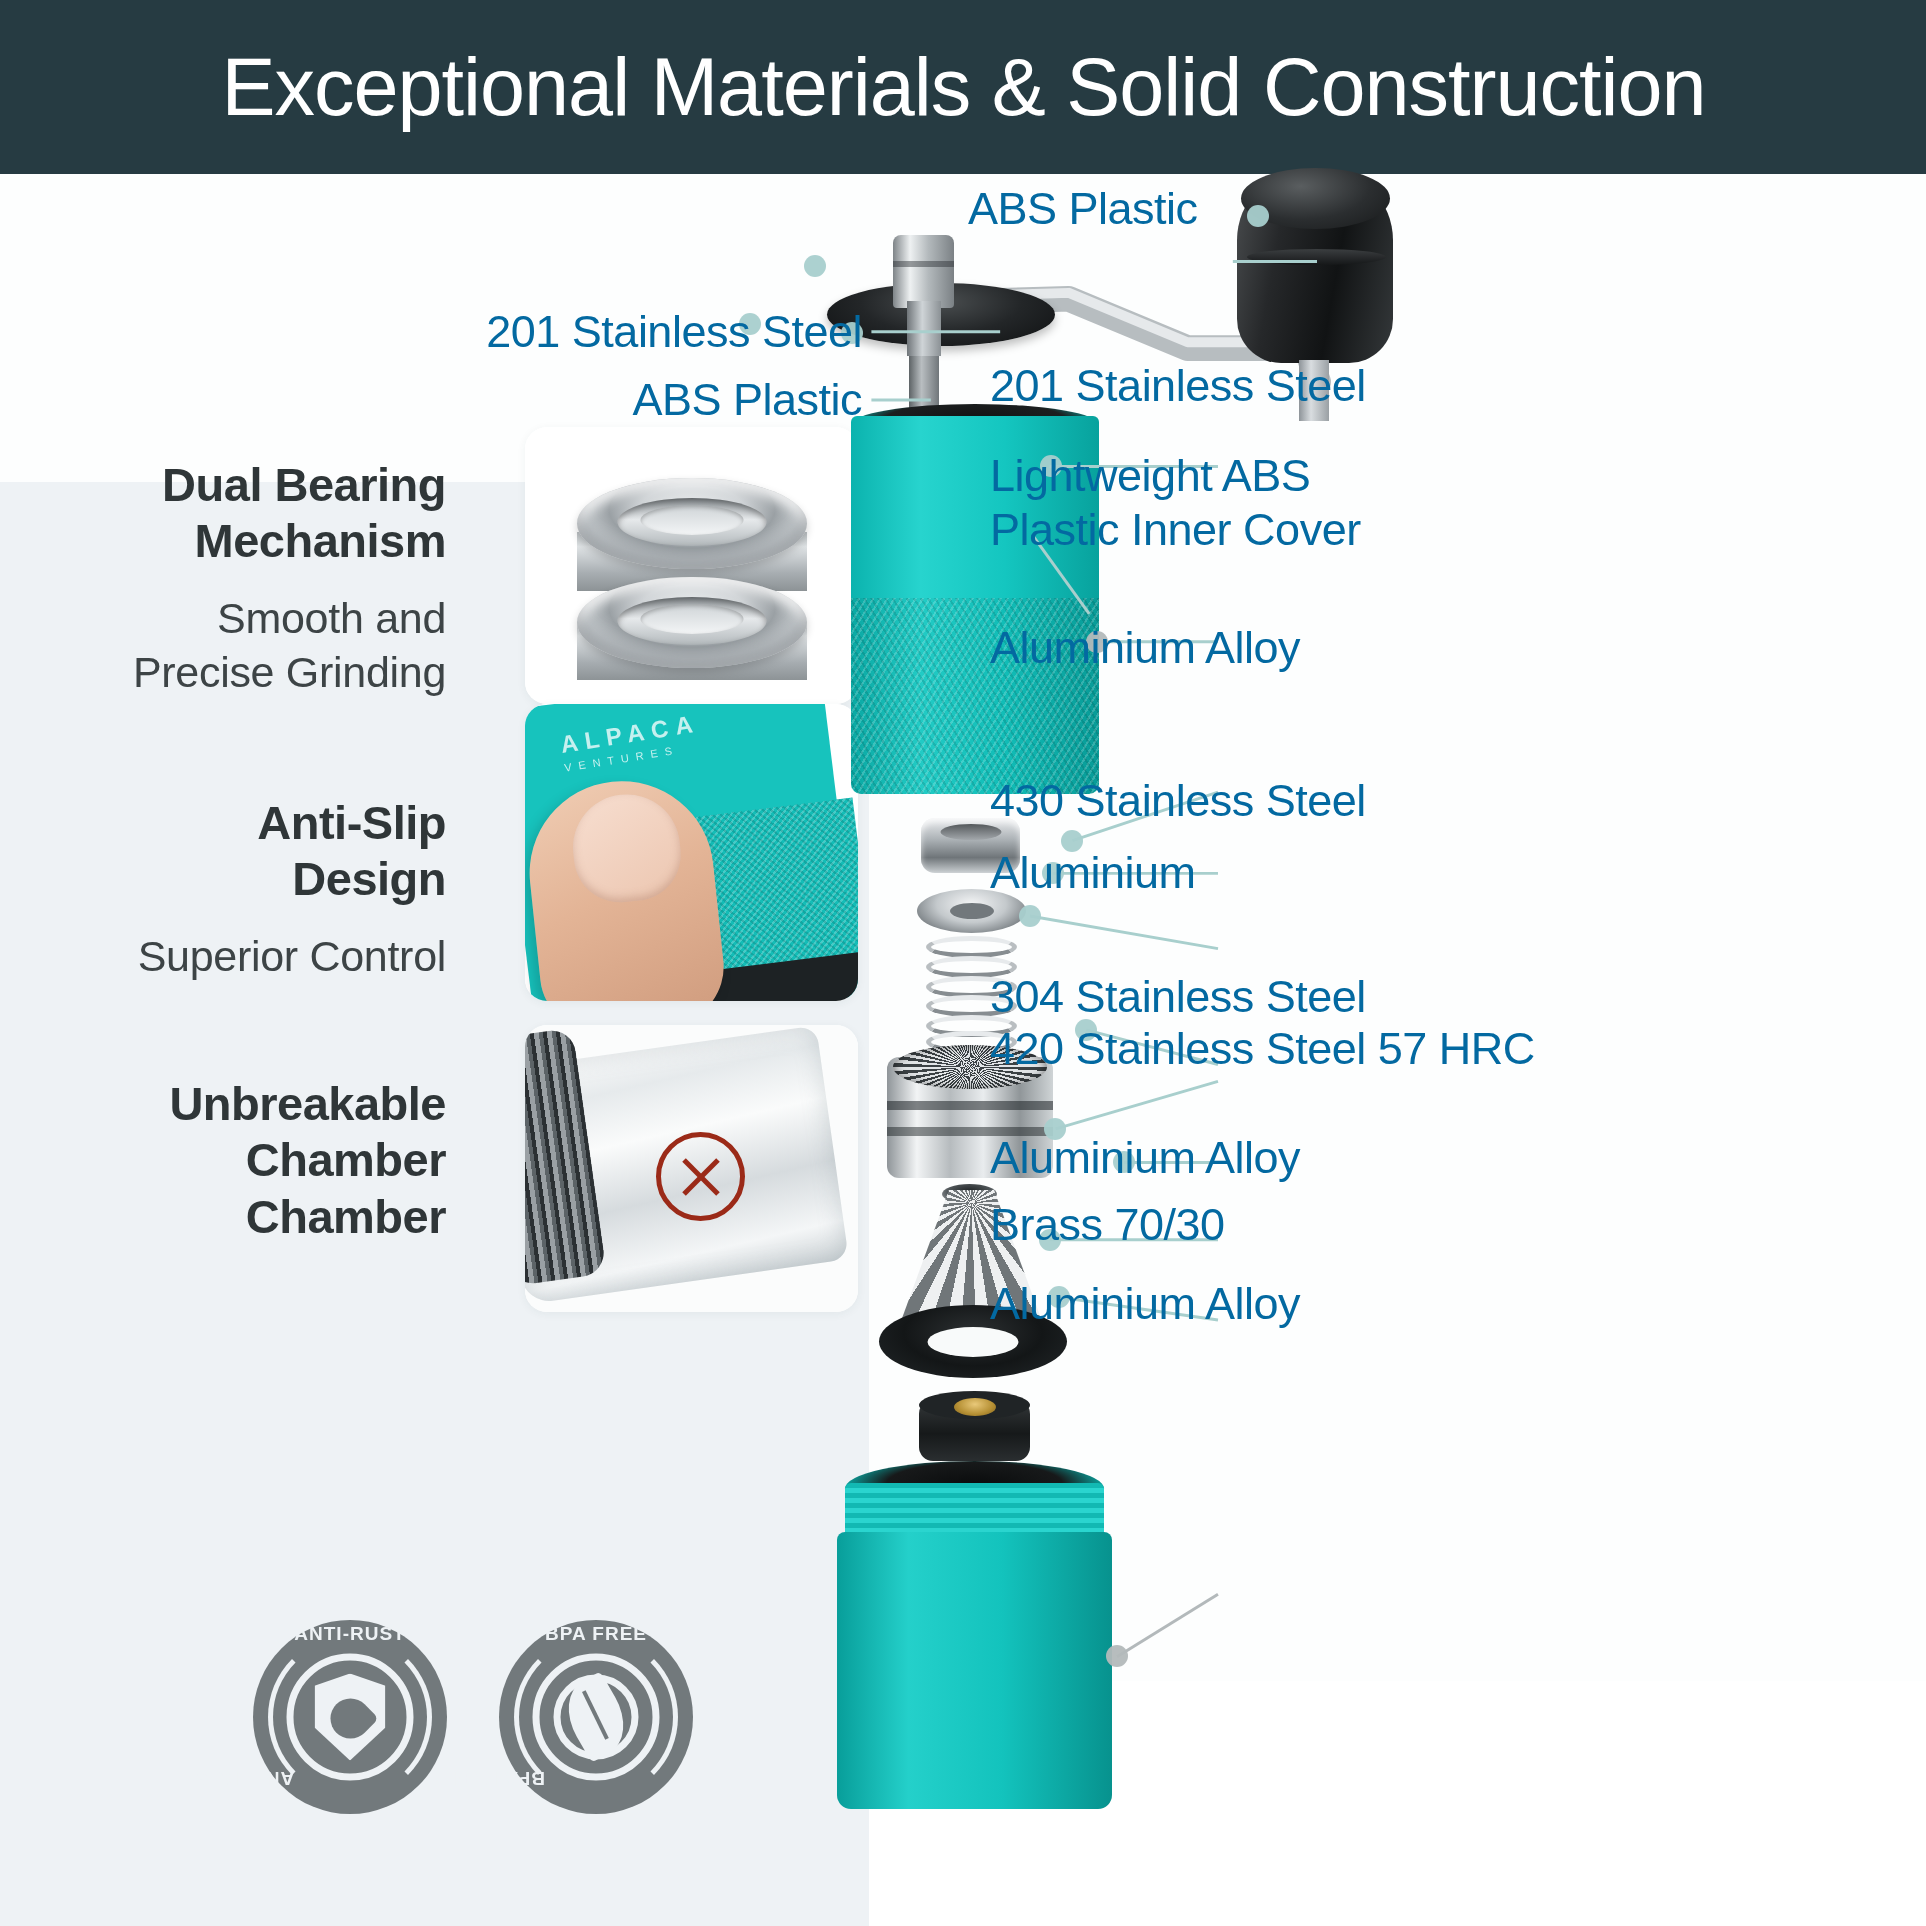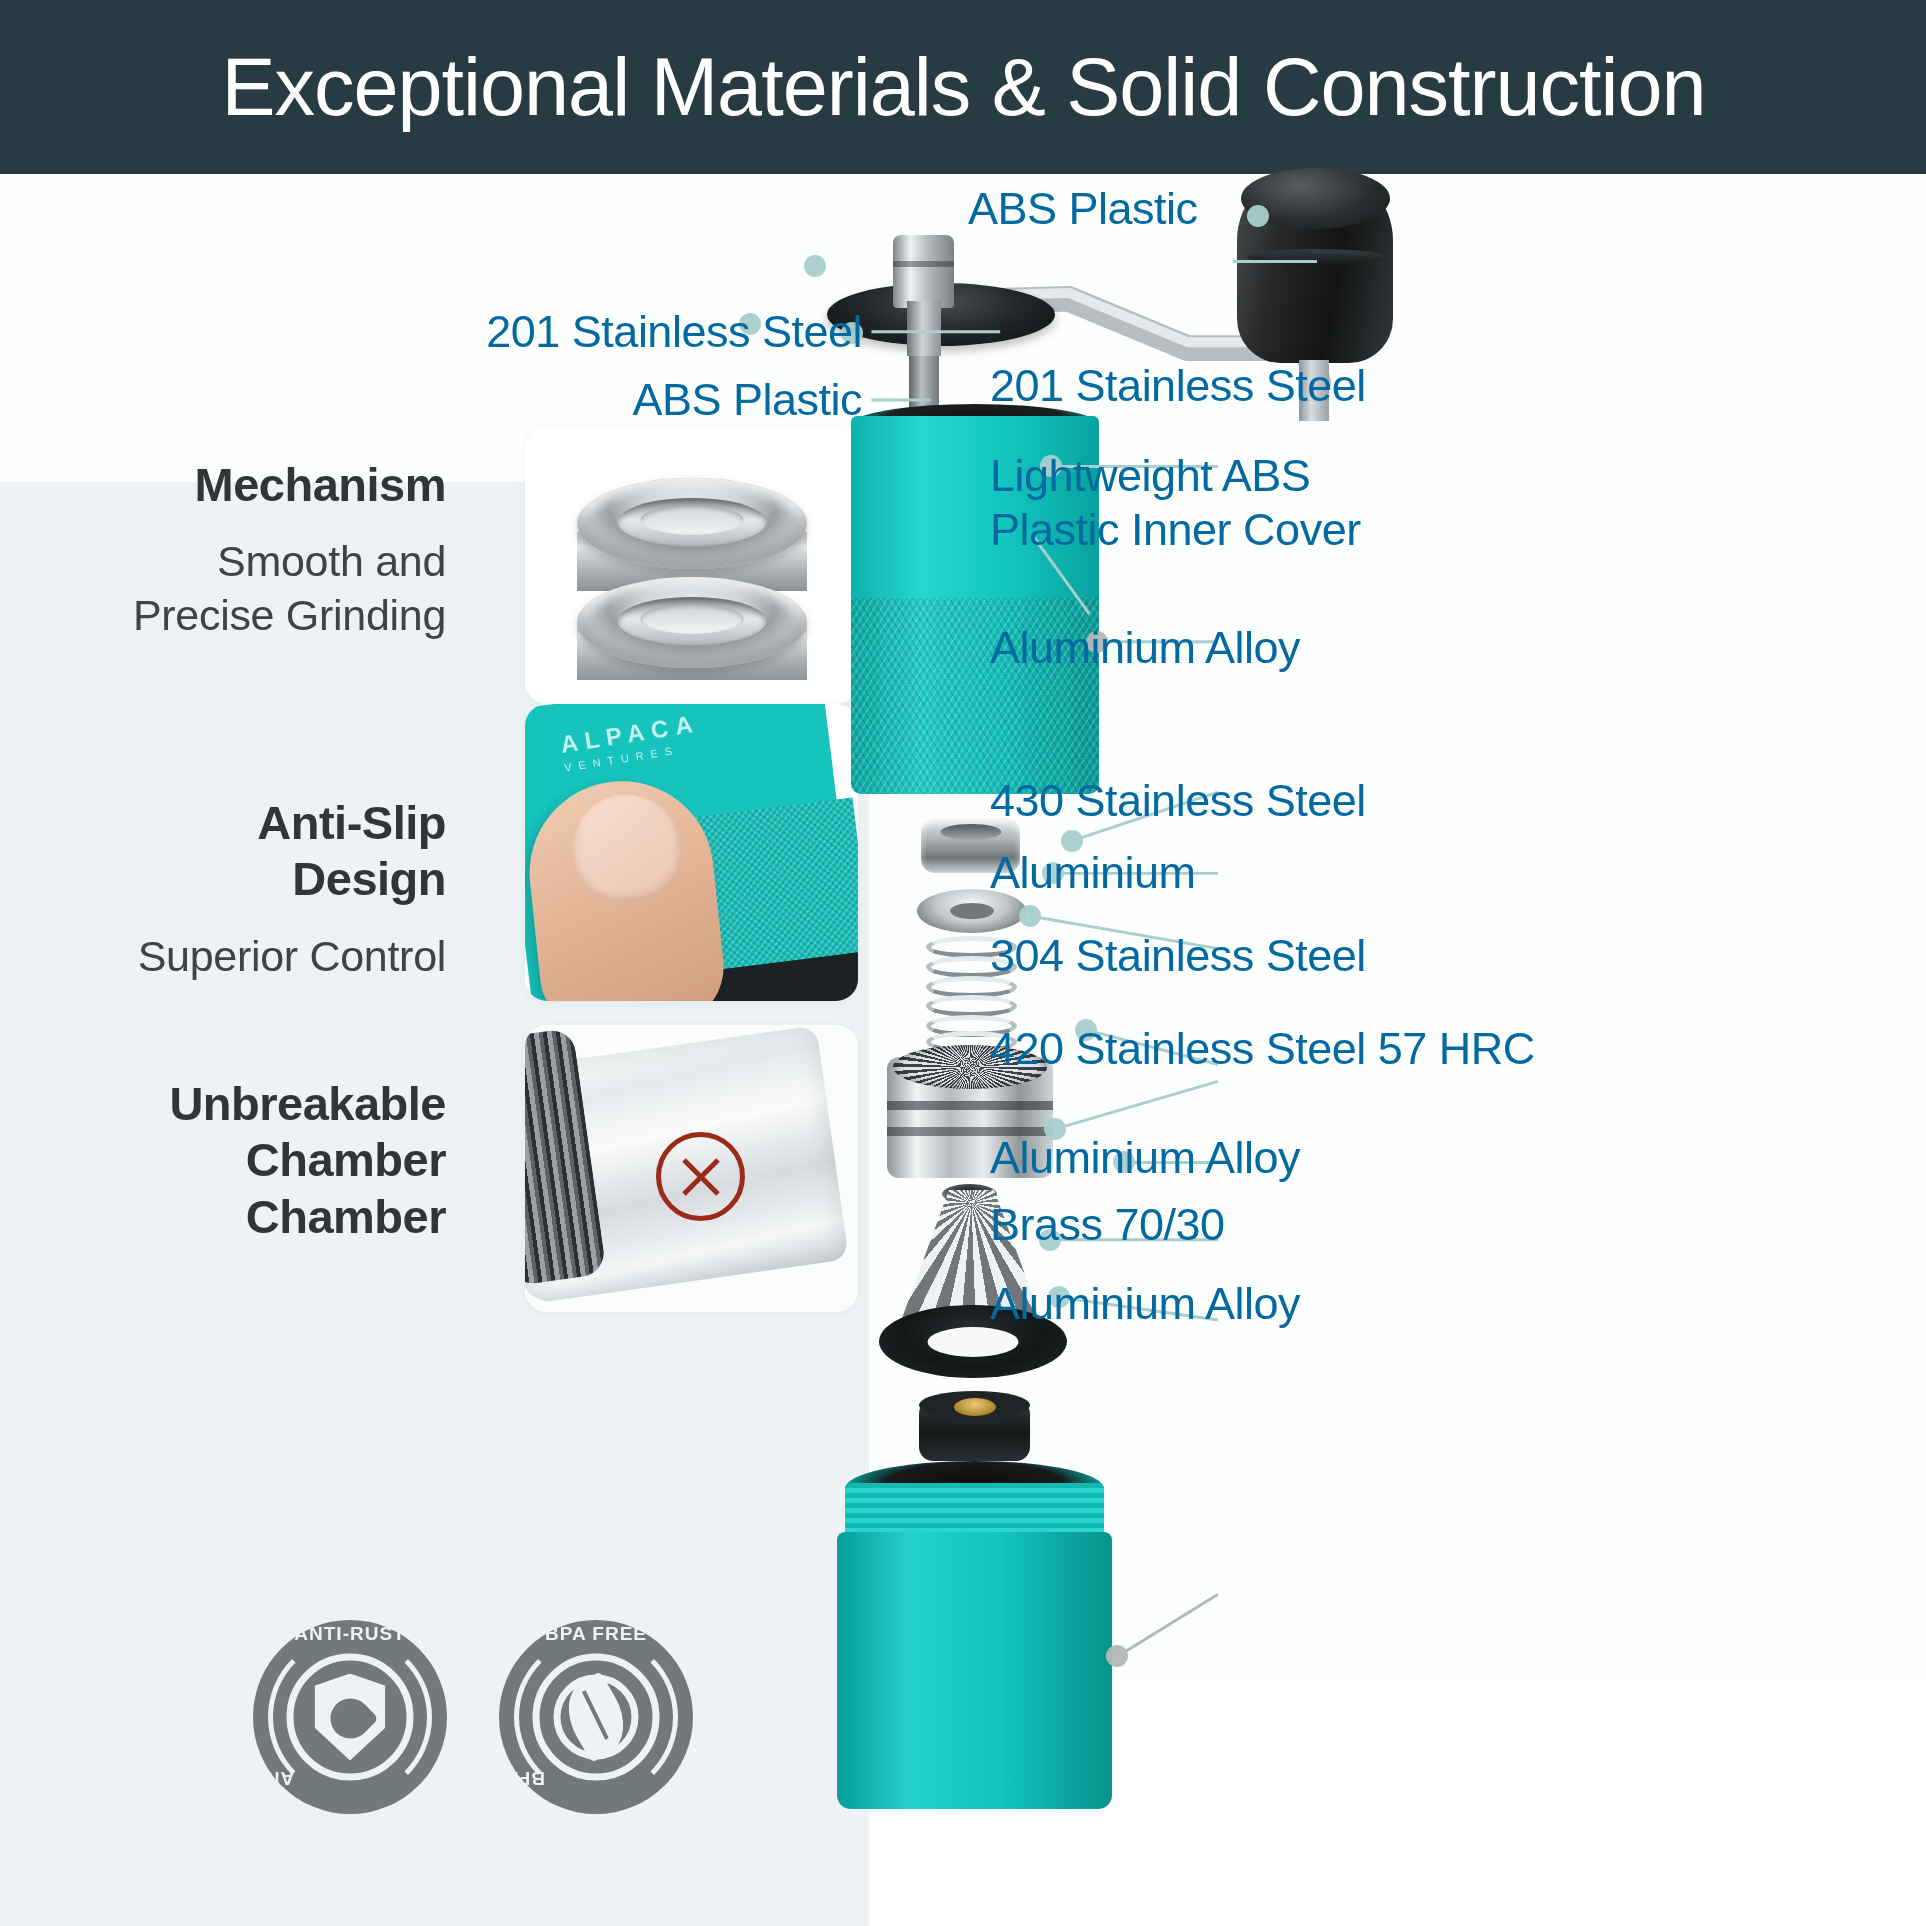--- a/index.html
+++ b/index.html
@@ -365,20 +365,21 @@
 <div id="stage">
 
   <div class="header">
     <h1>Exceptional Materials &amp; Solid Construction</h1>
   </div>
 
   <div class="feature-panel">
 
     <div class="feature-text" style="left:40px; top:-25px; width:406px;">
       <div class="feature-title">
+        <div>Dual Bearing</div>
         <div>Mechanism</div>
       </div>
       <div class="feature-sub">
         <div>Smooth and</div>
         <div>Precise Grinding</div>
       </div>
     </div>
     <div class="feature-card" style="left:525px; top:-55px; width:333px; height:277px;">
       <div style="position:absolute; inset:0; background:#fff;">
         <div class="bearing-skirt" style="top:105px;"></div>
@@ -542,20 +543,20 @@
   <div class="label right" style="left:327px; top:303px; width:535px;">201 Stainless Steel</div>
   <div class="label right" style="left:327px; top:371px; width:535px;">ABS Plastic</div>
 
   <div class="label" style="left:968px; top:180px;">ABS Plastic</div>
   <div class="label" style="left:990px; top:357px;">201 Stainless Steel</div>
   <div class="label" style="left:990px; top:447px;">Lightweight ABS</div>
   <div class="label" style="left:990px; top:501px;">Plastic Inner Cover</div>
   <div class="label" style="left:990px; top:619px;">Aluminium Alloy</div>
   <div class="label" style="left:990px; top:772px;">430 Stainless Steel</div>
   <div class="label" style="left:990px; top:844px;">Aluminium</div>
-  <div class="label" style="left:990px; top:927px;">304 Stainless Steel</div>
+  <div class="label" style="left:990px; top:968px;">304 Stainless Steel</div>
   <div class="label" style="left:990px; top:1020px;">420 Stainless Steel 57 HRC</div>
   <div class="label" style="left:990px; top:1129px;">Aluminium Alloy</div>
   <div class="label" style="left:990px; top:1196px;">Brass 70/30</div>
   <div class="label" style="left:990px; top:1275px;">Aluminium Alloy</div>
 
 </div>
 
 
 </body></html>

